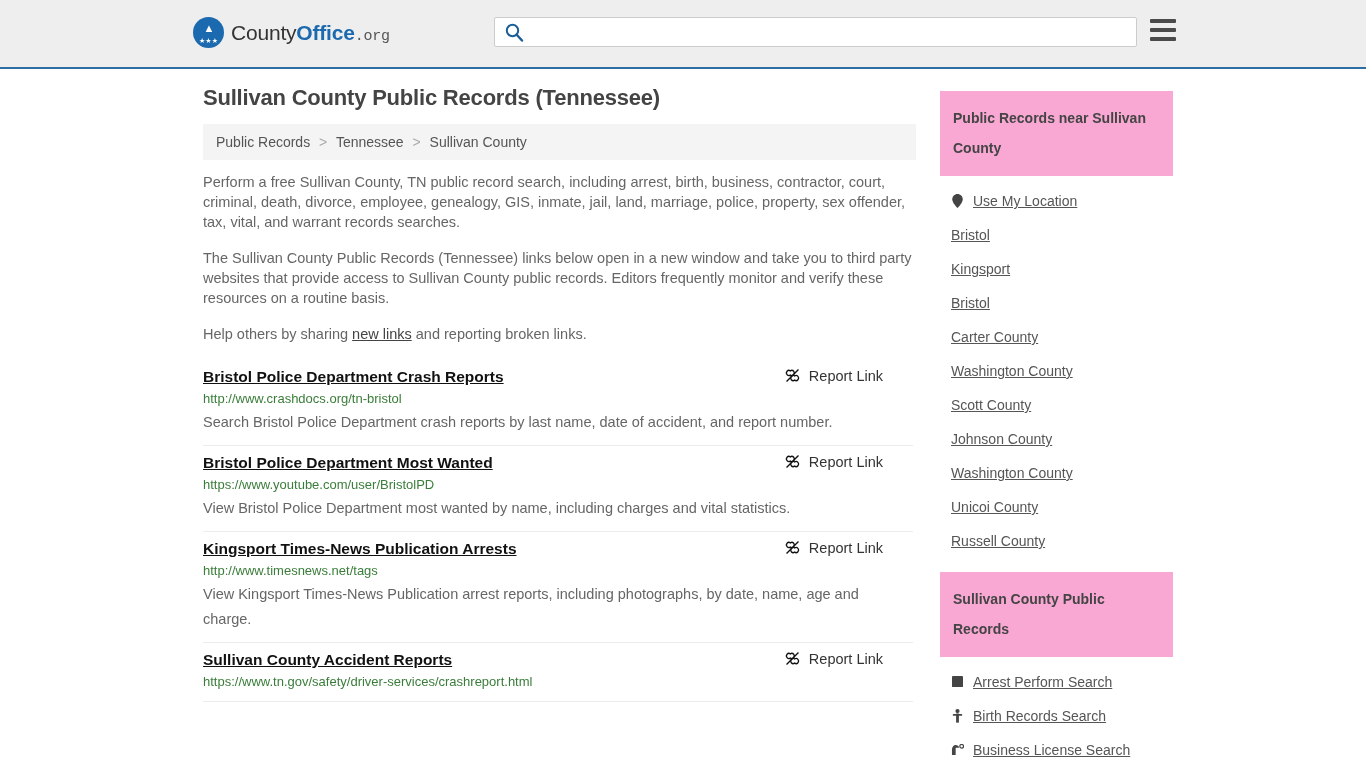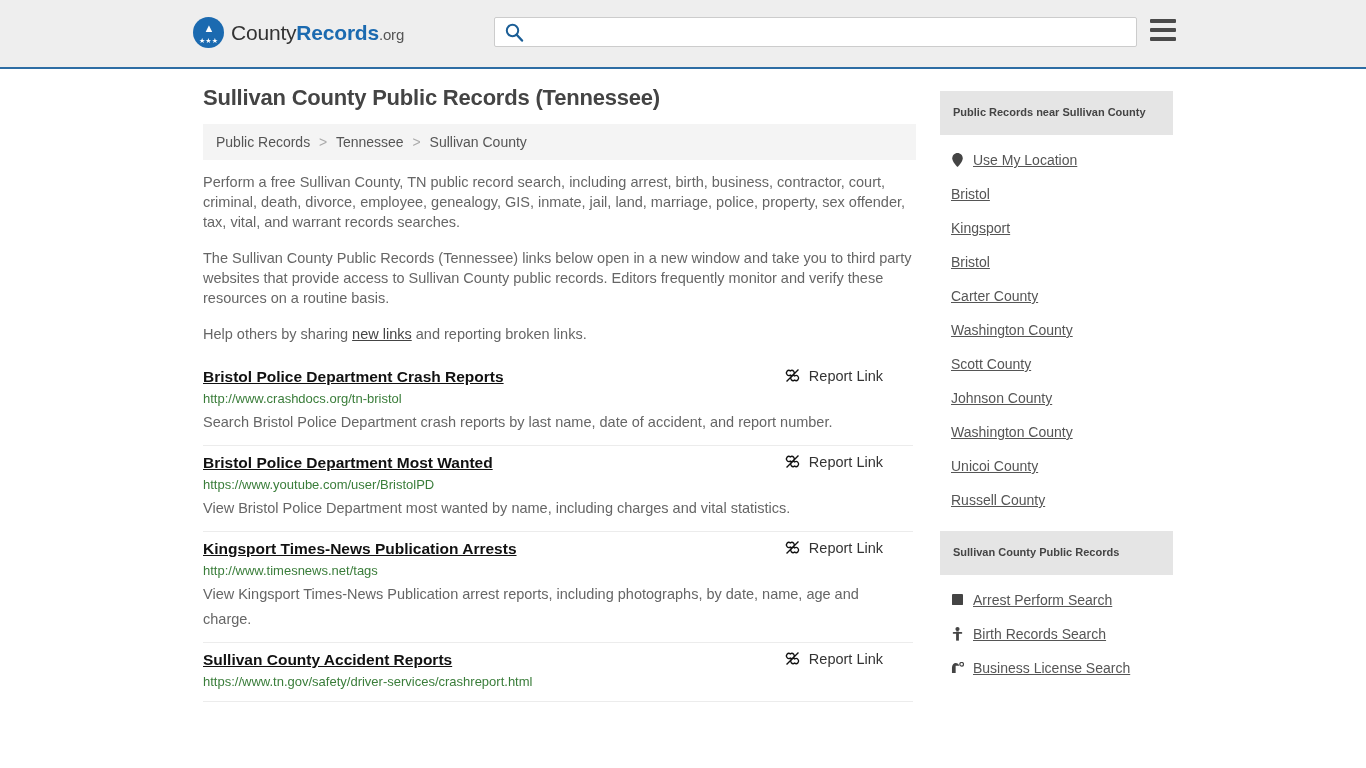--- a/index.html
+++ b/index.html
@@ -63,21 +63,21 @@
     white-space: nowrap;
   }
   .brand-text {
     margin-left: 7px;
     font-size: 21px;
     color: #333333;
     letter-spacing: -0.2px;
     white-space: nowrap;
   }
   .brand-text .b-bold { color: #1b6ab0; font-weight: bold; }
-  .brand-text .b-org { font-size: 15px; color: #555555; }
+  .brand-text .b-org { font-size: 15px; color: #555555; font-family: Liberation Mono, monospace; }
 
   .search-wrap {
     position: absolute;
     left: 494px;
     top: 17px;
     width: 643px;
     height: 30px;
     background: #ffffff;
     border: 1px solid #cccccc;
     border-radius: 2px;
@@ -230,26 +230,26 @@
     font-size: 14.5px;
     color: #666666;
     margin-top: 2px;
     line-height: 25px;
     max-width: 706px;
   }
 
   
   .side-panel { margin-bottom: 14px; }
   .side-head {
-    background: #e5e5e5;
+    background: #f9a8d4;
     padding: 12px 13px 13px 13px;
-    font-size: 11px;
+    font-size: 14px;
     font-weight: bold;
     color: #444444;
-    line-height: 19px;
+    line-height: 30px;
   }
   .side-body { padding: 8px 0 0 0; }
   .side-item {
     display: flex;
     align-items: center;
     gap: 9px;
     padding: 9px 0 9px 11px;
     font-size: 14px;
   }
   .side-item a {
@@ -269,21 +269,21 @@
 </head>
 <body>
 
 <div class="site-header">
 
   <a class="brand" href="#">
     <span class="brand-logo">
       <span class="eagle">▲</span>
       <span class="stars">★★★</span>
     </span>
-    <span class="brand-text"><span>County</span><span class="b-bold">Records</span><span class="b-org">.org</span></span>
+    <span class="brand-text"><span>County</span><span class="b-bold">Office</span><span class="b-org">.org</span></span>
   </a>
 
   <div class="search-wrap">
     <button class="search-btn">
       <svg width="20" height="20" viewBox="0 0 20 20">
         <circle cx="8.5" cy="8.5" r="5.7" fill="none" stroke="#1b5e96" stroke-width="2"></circle>
         <line x1="12.7" y1="12.7" x2="18" y2="18.5" stroke="#1b5e96" stroke-width="2.4" stroke-linecap="round"></line>
       </svg>
     </button>
   </div>

